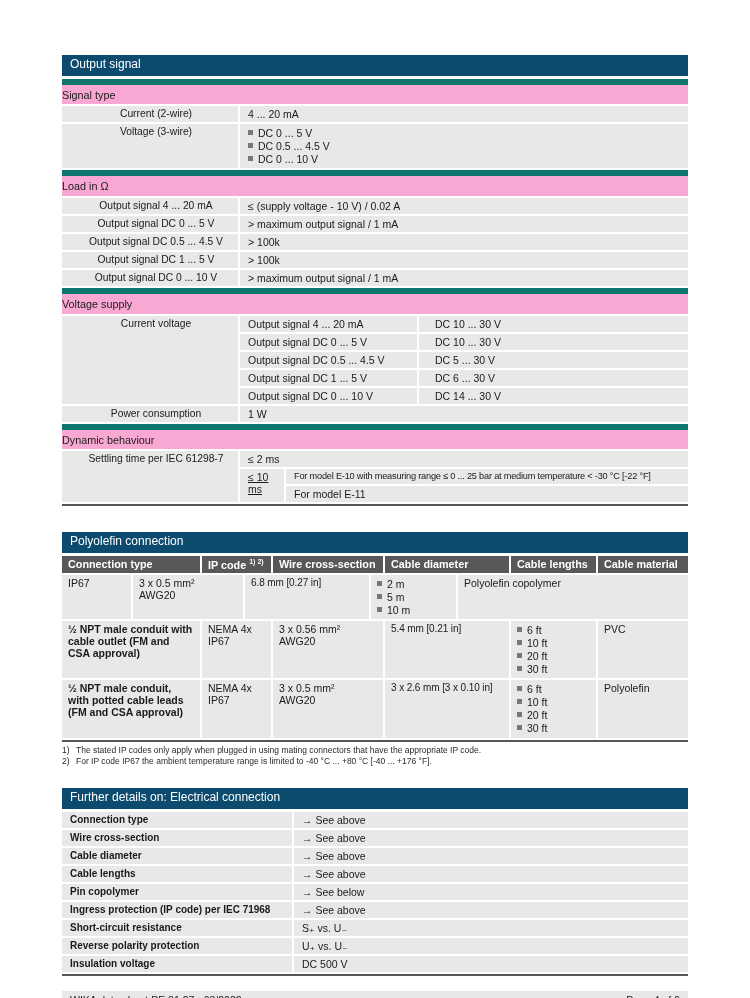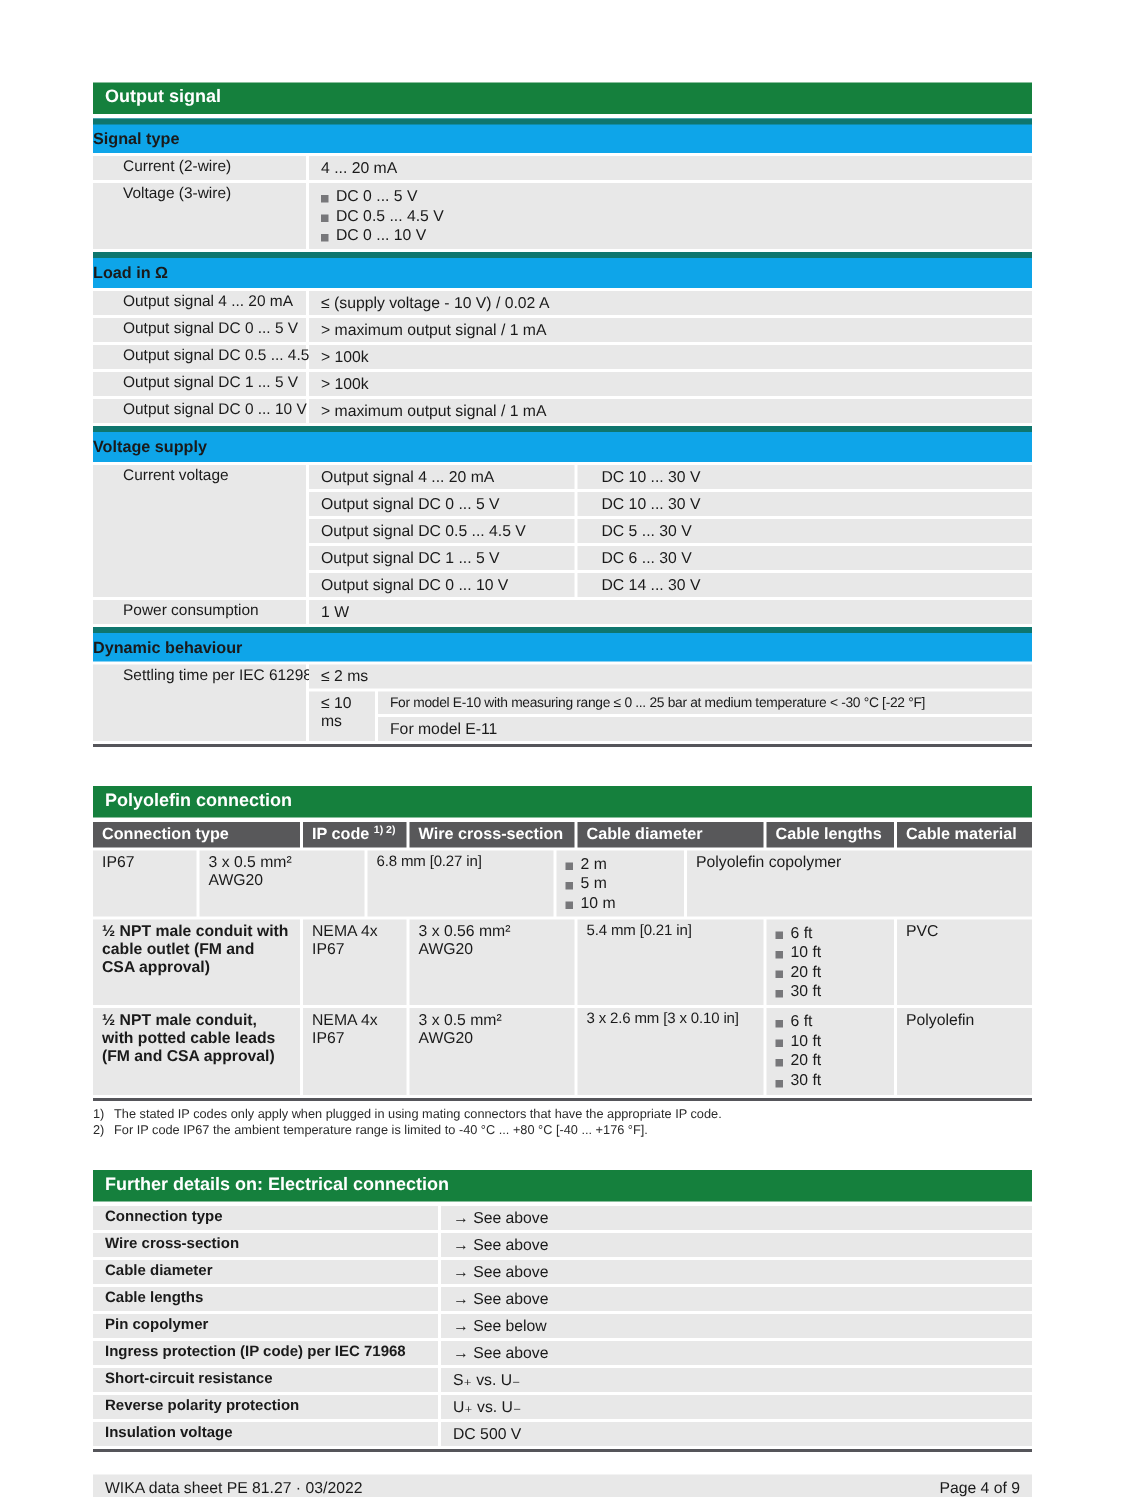--- a/index.html
+++ b/index.html
@@ -5,43 +5,43 @@
   html,body{margin:0;padding:0;}
   body{
     width:750px;height:998px;background:#ffffff;overflow:hidden;
     font-family:"Liberation Sans","DejaVu Sans",sans-serif;
     color:#1a1a1a;font-size:10.5px;line-height:1.15;
     -webkit-font-smoothing:antialiased;
   }
   .doc{width:626px;margin-left:62px;padding-top:55px;}
 
   
-  .bar{background:#15803d;color:#ffffff;font-weight:bold;font-size:12px;
+  .bar{background:#0c4a6e;color:#ffffff;font-weight:normal;font-size:12px;
        padding:3px 8px 4px;margin-bottom:3px;}
 
   
-  .sect{border-top:4px solid #0f766e;font-weight:bold;font-size:10.8px;
-        padding:4px 8px 3px 0;margin-bottom:2px;background:#0ea5e9;}
+  .sect{border-top:6px solid #0f766e;font-weight:normal;font-size:10.8px;
+        padding:4px 8px 3px 0;margin-bottom:2px;background:#f9a8d4;}
 
   
   .row{display:flex;gap:2px;margin-bottom:2px;align-items:stretch;}
   .cell{background:#e8e8e8;padding:2px 8px;box-sizing:border-box;}
-  .lbl{width:142px;flex:none;padding-left:20px;white-space:nowrap;font-size:10.3px;}
+  .lbl{width:176px;flex:none;padding-left:20px;white-space:nowrap;font-size:10.3px;text-align:center;}
   .val{flex:1;}
   .stack{flex:1;display:flex;flex-direction:column;gap:2px;}
   .subrow{display:flex;gap:2px;flex:1;}
   .sub1{width:177px;flex:none;}
   .sub2{flex:1;padding-left:16px;}
-  .w44{width:44px;flex:none;}
+  .w44{width:44px;flex:none;text-decoration:underline;}
   .cond{white-space:nowrap;overflow:hidden;font-size:9.2px;letter-spacing:-0.2px;}
 
   .thick{border-bottom:2px solid #55555a;margin-top:1px;}
 
   
-  .bl{display:flex;align-items:center;margin:1px 0;}
+  .bl{display:flex;align-items:flex-start;margin:1px 0;}
   .sq{width:5px;height:5px;background:#77777a;flex:none;margin:3px 5px 0 0;}
 
   
   .hdr .cell{background:#58585a;color:#ffffff;font-weight:bold;font-size:10.8px;
              padding:3px 6px 4px;}
   .t2 .cell{padding:2px 6px;}
   .c1{width:138px;flex:none;}
   .c2{width:69px;flex:none;}
   .c3{width:110px;flex:none;}
   .c4{width:124px;flex:none;white-space:nowrap;font-size:10px;letter-spacing:-0.1px;}

